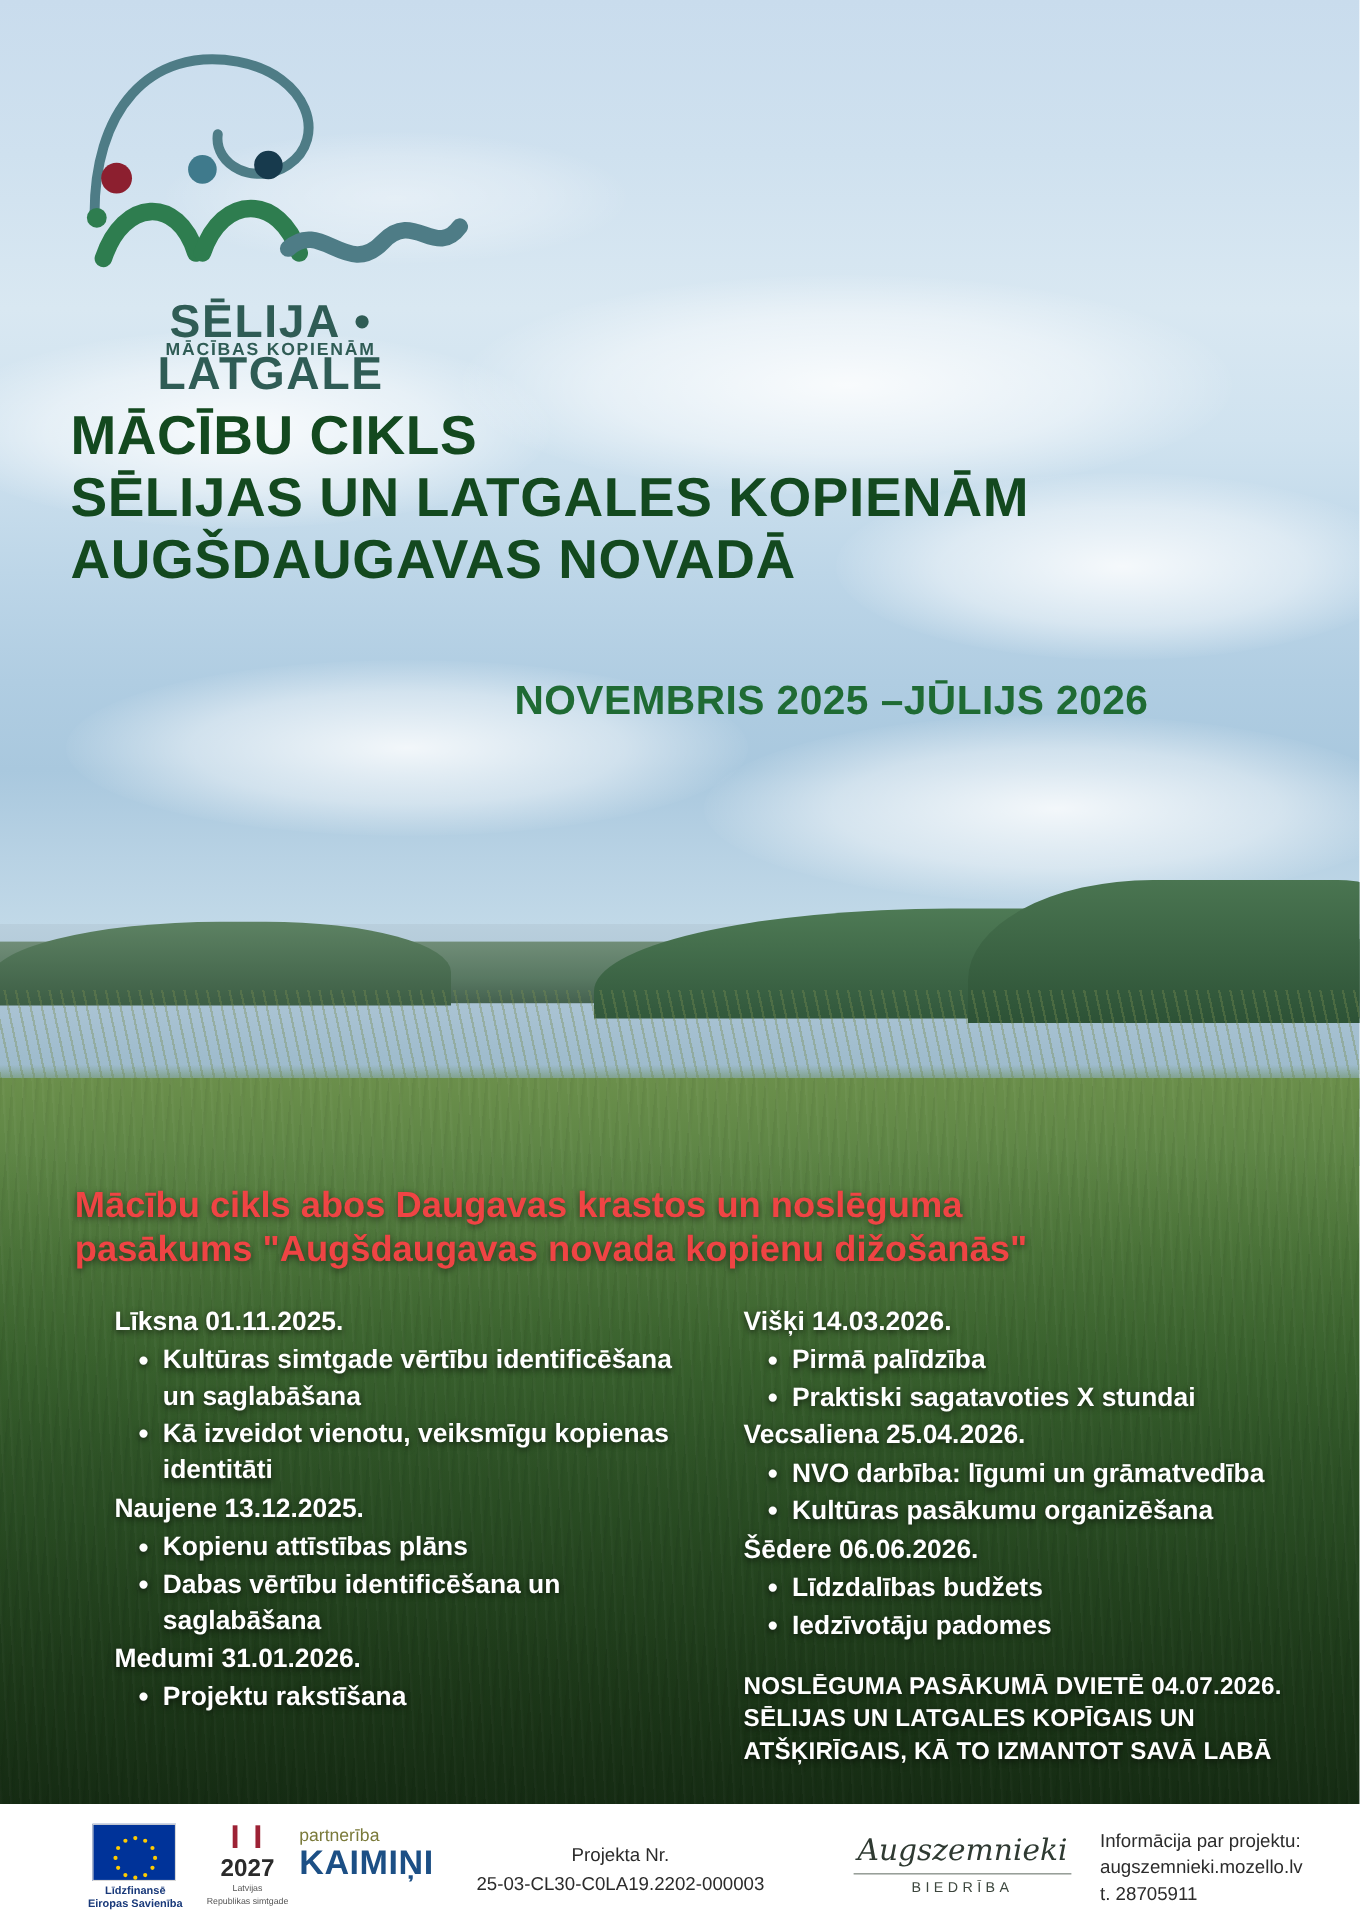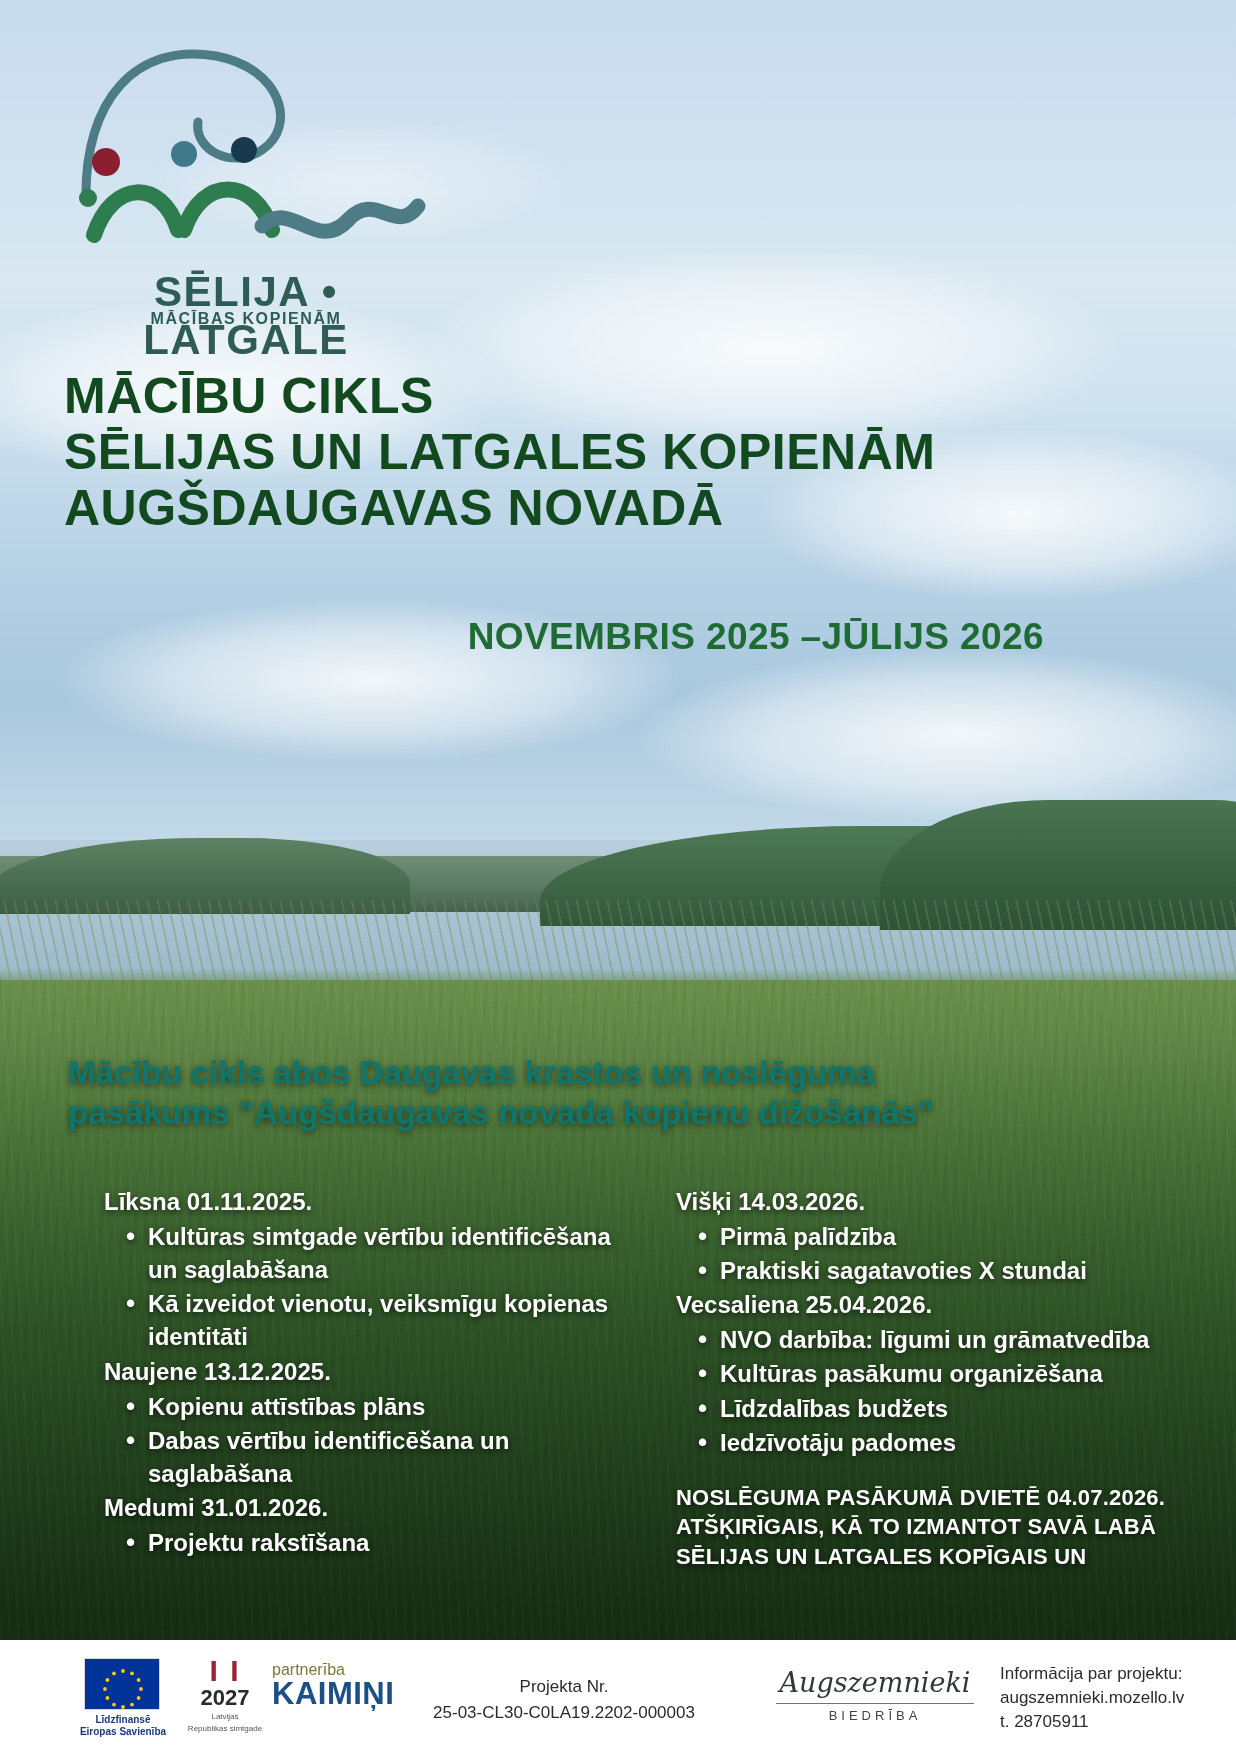--- a/index.html
+++ b/index.html
@@ -164,23 +164,23 @@
     padding-right: 130px;
     color: #1f6b34;
     font-weight: 700;
     font-size: 37px;
     letter-spacing: .4px;
   }
 
   
   .lead {
     position: absolute;
-    left: 68px; top: 1053px;
+    left: 68px; top: 1075px;
     width: 1110px;
-    color: #0f766e;
+    color: #ef4444;
     font-weight: 700;
     font-size: 33px;
     line-height: 1.22;
     text-shadow: 0 2px 7px rgba(0,0,0,.55);
   }
   .lead span { display: block; }
 
   
   .cols {
     position: absolute;
@@ -401,29 +401,30 @@
         <li>Pirmā palīdzība</li>
         <li>Praktiski sagatavoties X stundai</li>
       </ul>
 
       <div class="sess-head">Vecsaliena 25.04.2026.</div>
       <ul class="bullets">
         <li>NVO darbība: līgumi un grāmatvedība</li>
         <li>Kultūras pasākumu organizēšana</li>
       </ul>
 
+      <div class="sess-head">Šēdere 06.06.2026.</div>
       <ul class="bullets">
         <li>Līdzdalības budžets</li>
         <li>Iedzīvotāju padomes</li>
       </ul>
 
       <div class="closing">
         <span>NOSLĒGUMA PASĀKUMĀ DVIETĒ 04.07.2026.</span>
+        <span>SĒLIJAS UN LATGALES KOPĪGAIS UN</span>
         <span>ATŠĶIRĪGAIS, KĀ TO IZMANTOT SAVĀ LABĀ</span>
-        <span>SĒLIJAS UN LATGALES KOPĪGAIS UN</span>
       </div>
 
     </div>
   </div>
 
   <div class="footer">
     <div class="footer-inner">
 
       <div class="eu-flag">
         <svg class="eu-stars" viewBox="0 0 76 52">

